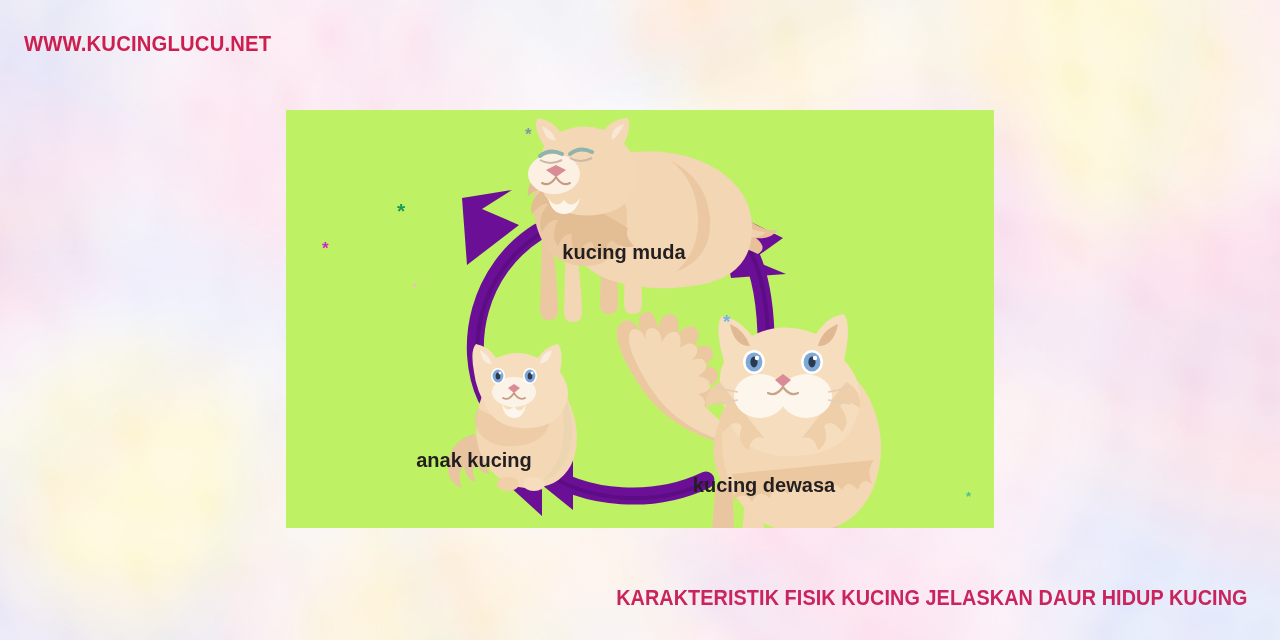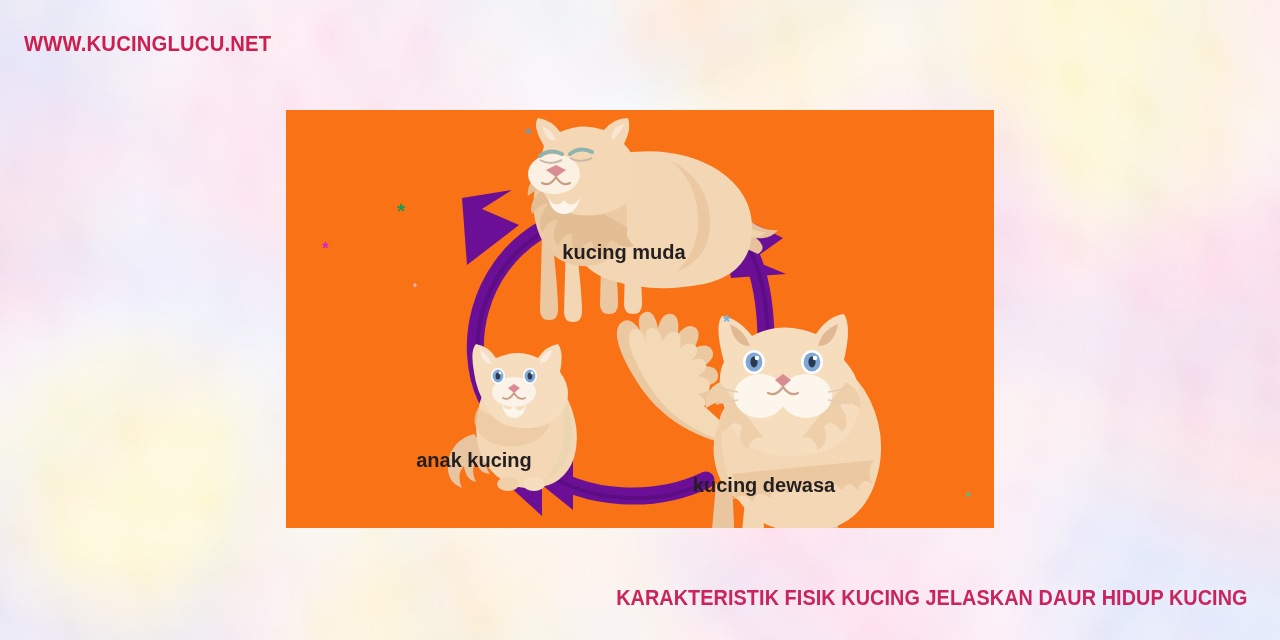--- a/index.html
+++ b/index.html
@@ -63,21 +63,21 @@
     position:absolute;right:32px;top:585px;
     font-family:"Liberation Sans Narrow","Liberation Sans",sans-serif;
     font-weight:bold;font-size:22px;letter-spacing:.1px;
     color:#c9245c;white-space:nowrap;
     transform:scaleX(.9);transform-origin:right center;
   }
 
   
   .card{
     position:absolute;left:286px;top:110px;width:708px;height:418px;
-    background:#f97316;
+    background:#bef264;
   }
   .card svg{display:block;width:100%;height:100%;}
 
   .deco{position:absolute;font-weight:bold;line-height:1;user-select:none;}
 </style>
 </head>
 <body>
 
 <div id="stage">
 

